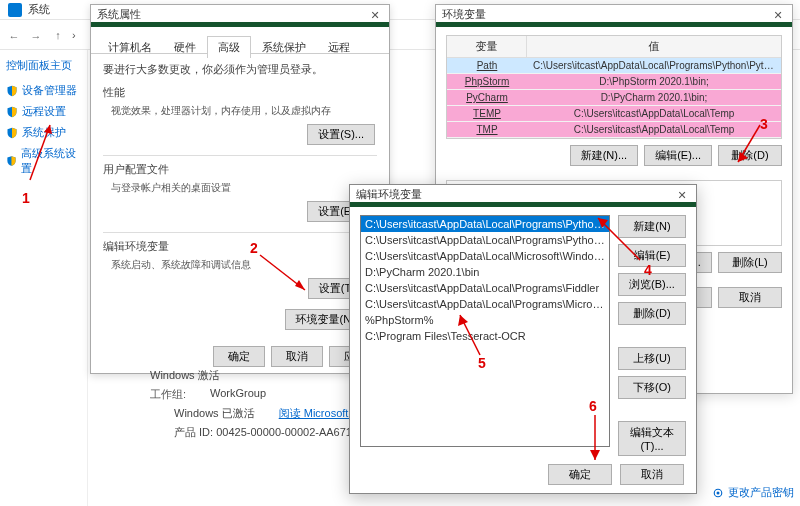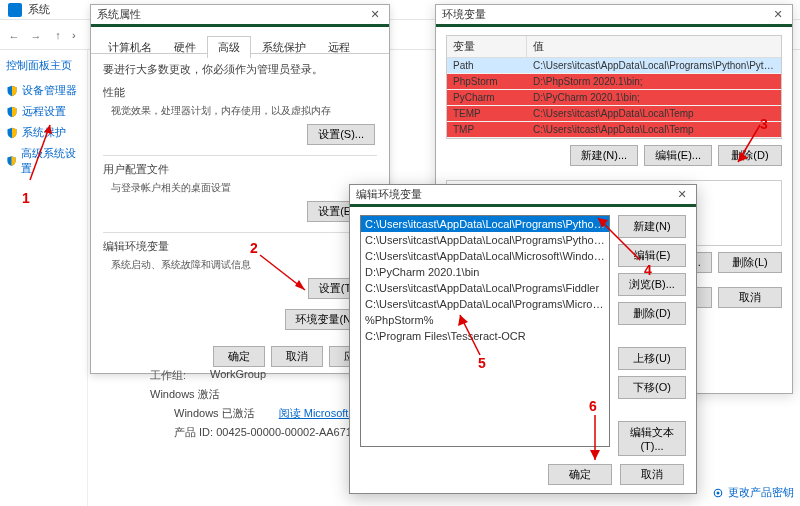--- a/index.html
+++ b/index.html
@@ -17,21 +17,21 @@
   .cp-sidebar .home { color:#0066cc; font-size:11px; margin-bottom:10px; display:block;}
   .cp-sidebar .link { display:flex; align-items:center; gap:4px; color:#0066cc; font-size:11px; margin-bottom:6px;}
   .cp-sidebar .shield { width:12px; height:12px; }
   .cp-main { flex:1; position:relative; padding:10px;}
   .cp-seealso { position:absolute; bottom:30px; left:6px; font-size:11px; color:#555;}
   .cp-seealso .hdr{margin-bottom:6px;}
   .cp-seealso .lnk{color:#0066cc;}
 
   
   .sysprop { position:absolute; left:90px; top:4px; width:300px; height:370px; background:#fff; border:1px solid #aaa; box-shadow:0 2px 8px rgba(0,0,0,.15);}
-  .dlg-title { height:22px; display:flex; align-items:center; justify-content:space-between; padding:0 6px; font-size:11px; border-bottom:3px solid #14532d;}
+  .dlg-title { height:22px; display:flex; align-items:flex-end; justify-content:space-between; padding:0 6px; font-size:11px; border-bottom:5px solid #14532d;}
   .dlg-title .close{width:16px; text-align:center; color:#555;}
   .tabs { display:flex; padding:4px 6px 0 6px; gap:0; border-bottom:1px solid #ccc;}
   .tab { padding:3px 10px; font-size:11px; border:1px solid transparent; border-bottom:none; position:relative; top:5px;}
   .tab.active { border-color:#ccc; background:#fff; }
   .sysprop-body { padding:8px 12px; font-size:11px; color:#444;}
   .group { margin-bottom:10px;}
   .group-title{font-size:11px; margin-bottom:4px;}
   .group-desc{font-size:10px; color:#555; margin:4px 0 6px 8px;}
   .group-btnrow{display:flex; justify-content:flex-end; padding-right:2px;}
   .btn { background:#e1e1e1; border:1px solid #adadad; padding:2px 10px; font-size:11px; min-width:64px; text-align:center;}
@@ -41,29 +41,29 @@
 
   
   .sysinfo { position:absolute; left:150px; top:368px; font-size:11px; color:#444;}
   .sysinfo .row{display:flex; gap:24px; margin-bottom:4px;}
   .sysinfo .lbl{color:#555;}
   .sysinfo a{color:#0066cc;}
 
   
   .env { position:absolute; left:435px; top:4px; width:358px; height:390px; background:#fff; border:1px solid #aaa; box-shadow:0 2px 12px rgba(0,0,0,.15);}
   .env-body{padding:8px 10px; font-size:11px;}
-  .table { border:1px solid #ccc; width:100%; background:#ef4444;}
+  .table { border:1px solid #ccc; width:100%; background:#f9a8d4;text-align:center;}
   .table .thead{display:flex; background:#f5f5f5; border-bottom:1px solid #ddd;}
   .table .th{padding:3px 6px; font-size:11px; color:#333; border-right:1px solid #ddd;}
   .table .th:first-child{width:80px;}
   .table .th:last-child{flex:1; border-right:none;}
   .table .tr{display:flex; border-bottom:1px solid #f2f2f2;}
   .table .tr.sel{background:#cde8ff;}
   .table .td{padding:2px 6px; font-size:10px; white-space:nowrap; overflow:hidden; text-overflow:ellipsis;}
-  .table .td:first-child{width:80px;}
+  .table .td:first-child{width:80px;text-decoration:underline;}
   .table .td:last-child{flex:1;}
   .btnrow{display:flex; justify-content:flex-end; gap:6px; margin-top:6px;}
   .section-label{margin-bottom:4px;}
   .env-sys-frag{border:1px solid #ccc; padding:4px 6px; font-size:10px; line-height:1.5; color:#444; height:66px; overflow:hidden; white-space:pre-line;}
 
   
   .edit { position:absolute; left:349px; top:184px; width:348px; height:310px; background:#fff; border:1px solid #888; box-shadow:0 4px 16px rgba(0,0,0,.25);}
   .edit-body{padding:8px 10px; display:flex; gap:8px;}
   .edit-list{flex:1; border:1px solid #7a7a7a; background:#fff; height:232px; font-size:10px; overflow:hidden;}
   .edit-list .item{padding:2px 4px; white-space:nowrap; overflow:hidden; text-overflow:ellipsis;}
@@ -175,26 +175,26 @@
   </div>
   <div class="dlg-footer">
     <button class="btn">确定</button>
     <button class="btn">取消</button>
     <button class="btn">应用</button>
   </div>
 </div>
 
 <div class="sysinfo">
   <div class="row">
+      <span>Windows 激活</span>
+    </div>
+  <div class="row">
     <span class="lbl">工作组:</span>
     <span>WorkGroup</span>
   </div>
-  <div class="row">
-      <span>Windows 激活</span>
-    </div>
   <div class="row" style="margin-left:24px;align-items:flex-end;">
     <span>Windows 已激活</span>
     <a href="#">阅读 Microsoft 软件许可条款</a>
   </div>
   <div class="row" style="margin-left:24px;">
       <span>产品 ID: 00425-00000-00002-AA671</span>
     </div>
 </div>
 
 <div class="env">

